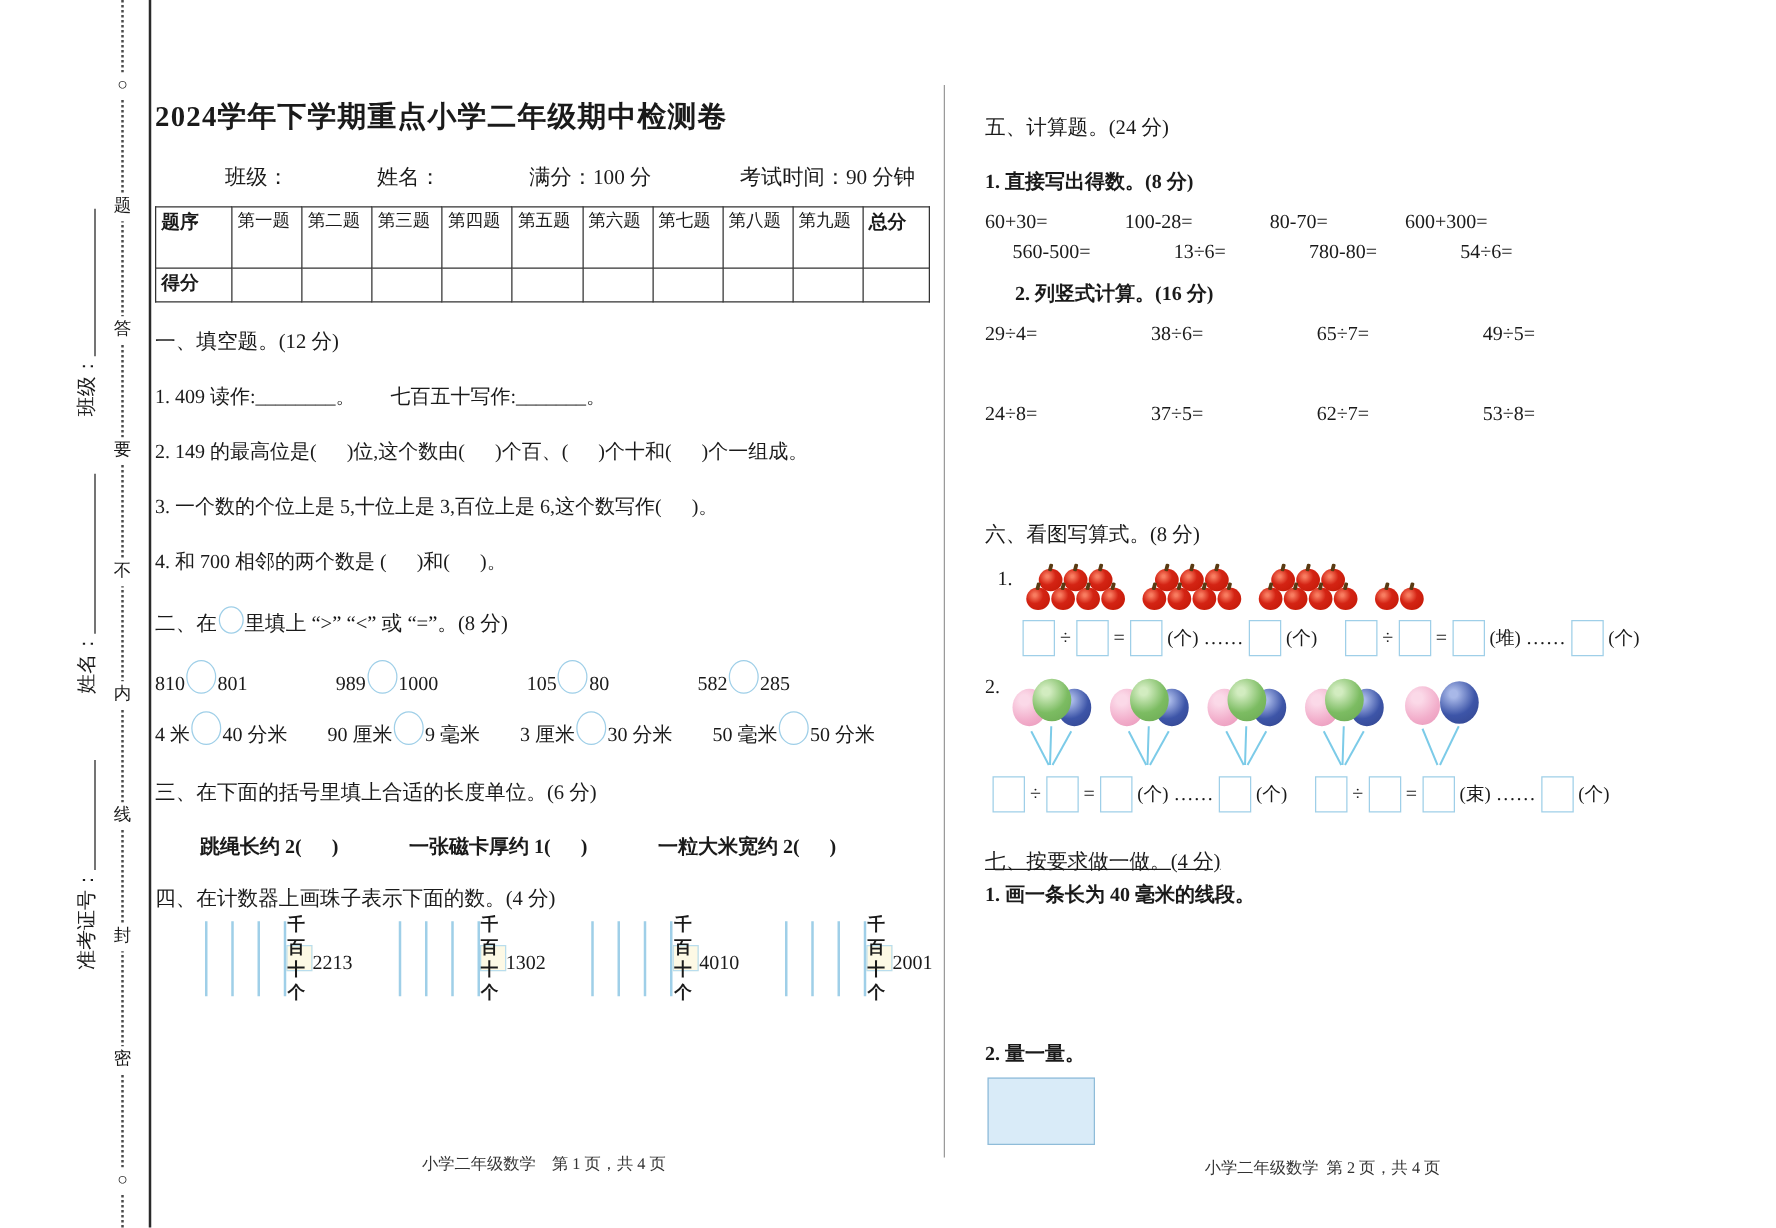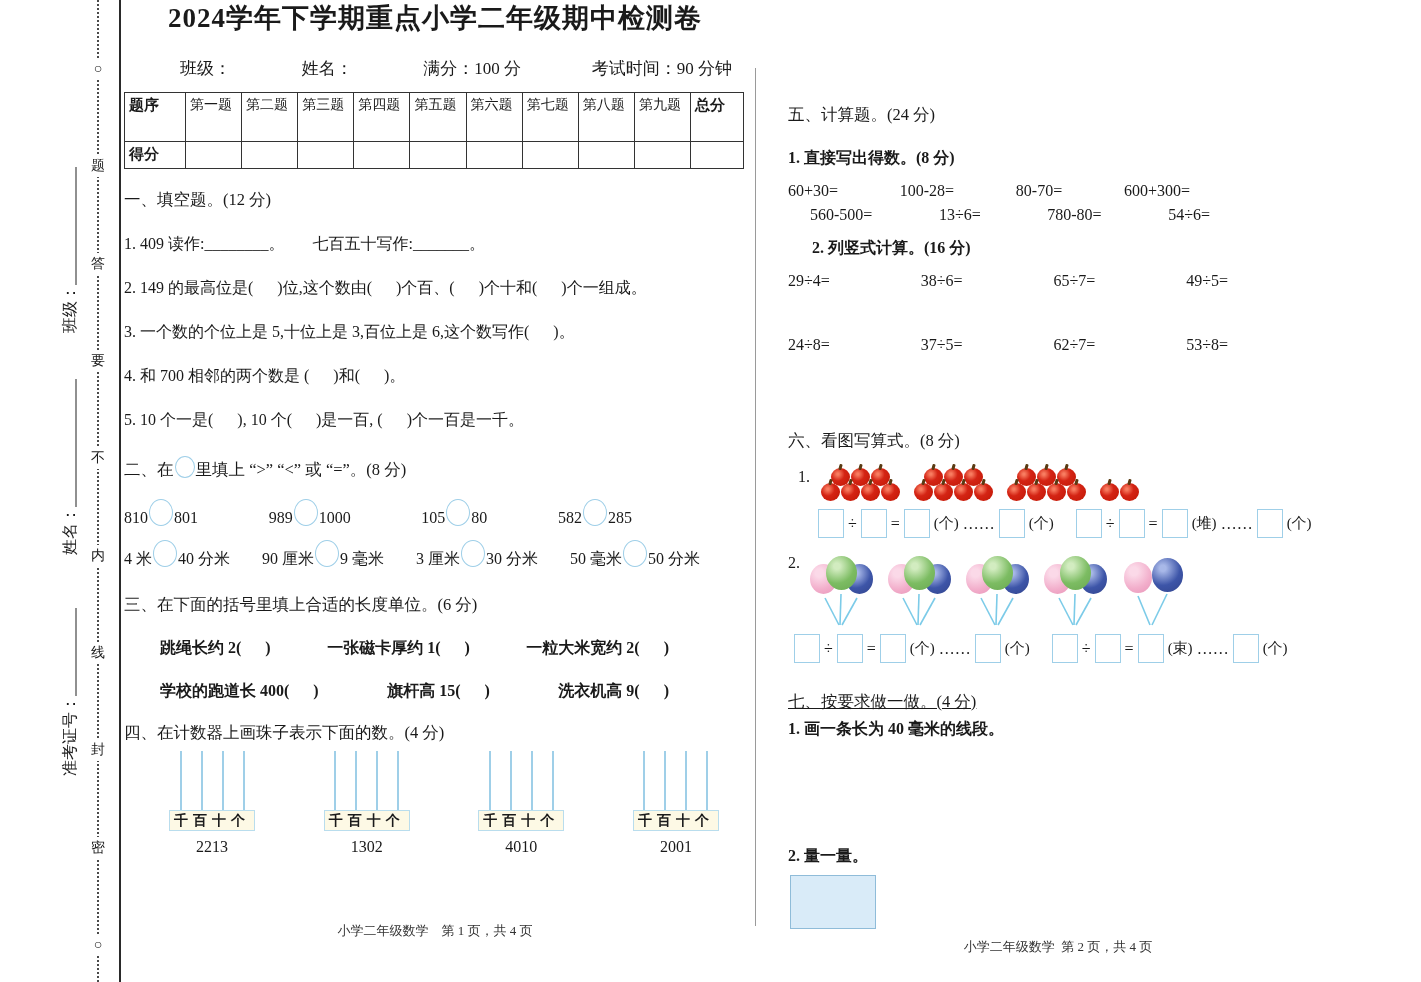--- a/index.html
+++ b/index.html
@@ -15,24 +15,24 @@
   .seal-chars{position:absolute;left:98px;top:0;height:100%;display:flex;flex-direction:column;
     justify-content:space-between;padding:58px 0 26px 0;box-sizing:border-box;transform:translateX(-50%);}
   .seal-char{background:#fff;padding:4px 1px;font-size:14px;line-height:1;text-align:center;}
   .margin-label{position:absolute;left:70px;white-space:nowrap;font-size:16px;transform:translate(-50%,-50%) rotate(-90deg);}
   .margin-label .u-line{display:inline-block;border-bottom:1.2px solid #222;height:1px;vertical-align:-2px;}
   .lbl-1{top:250px;} .lbl-2{top:467px;} .lbl-3{top:692px;}
   .w120{width:118px;} .w130{width:128px;} .w90{width:88px;}
 
   
   .page-left{position:absolute;left:124px;top:0;width:622px;}
-  .page-right{position:absolute;left:788px;top:16px;width:540px;}
+  .page-right{position:absolute;left:788px;top:3px;width:540px;}
   .divider{position:absolute;left:755px;top:68px;height:858px;width:1px;background:var(--divider-gray,#9a9a9a);}
 
-  .title{text-align:center;font-size:27px;font-weight:bold;letter-spacing:1px;}
+  .title{margin-top:78px;text-align:left;font-size:23px;font-weight:bold;letter-spacing:1px;}
   .info-row{margin-top:21px;display:flex;justify-content:space-between;padding:0 14px 0 56px;font-size:17px;}
 
   .score-table{margin-top:12px;border-collapse:collapse;table-layout:fixed;width:620px;font-size:14px;}
   .score-table td{border:1.4px solid #333;padding:2px 4px;vertical-align:top;word-break:break-all;line-height:1.4;}
   .score-table .corner{width:52px;font-weight:bold;font-size:15px;margin-left:17px;}
   .score-table .total{width:44px;font-weight:bold;font-size:15px;}
   .score-table tr.hdr td{height:44px;}
   .score-table tr.score td{height:22px;}
 
   .sec-head{font-size:16.5px;margin-top:20px;}
@@ -47,21 +47,21 @@
   .cmp-row.row1{margin-top:24px;width:508px;}
   .cmp-row.row2{margin-top:14px;width:576px;}
   .cmp-item{white-space:pre;}
 
   
   .unit-row{display:flex;justify-content:space-between;width:545px;font-size:16px;font-weight:bold;margin-top:22px;}
   .unit-row .cell{white-space:pre;padding-left:36px;}
 
   
   .counters{margin-top:7px;margin-left:40px;width:560px;display:flex;justify-content:space-between;}
-  .counter{display:flex;flex-direction:column;align-items:center;width:96px;}
+  .counter{display:flex;flex-direction:row;align-items:center;width:96px;}
   .rods{display:flex;gap:19px;height:60px;}
   .rod{width:2px;background:var(--accent-blue,#a4d2e6);}
   .counter-base{width:86px;height:21px;margin-top:-1px;background:var(--counter-base-bg,#fdf9e5);
     border:1px solid var(--counter-base-border,#b9dded);display:flex;align-items:center;justify-content:center;
     font-weight:bold;font-size:14px;letter-spacing:5px;box-sizing:border-box;}
   .counter-num{margin-top:7px;font-size:16px;}
 
   .footer{position:absolute;top:922px;font-size:13px;color:#333;white-space:pre;}
   .footer-left{left:0;width:622px;text-align:center;}
   .footer-right{left:0;width:540px;text-align:center;}
@@ -181,21 +181,20 @@
             <td></td>
       </tr>
     </tbody>
       </table>
 
     <div class="sec-head">一、填空题。(12 分)</div>
     <div class="q-line">1. 409 读作:________。       七百五十写作:_______。</div>
     <div class="q-line">2. 149 的最高位是(      )位,这个数由(      )个百、(      )个十和(      )个一组成。</div>
     <div class="q-line">3. 一个数的个位上是 5,十位上是 3,百位上是 6,这个数写作(      )。</div>
     <div class="q-line">4. 和 700 相邻的两个数是 (      )和(      )。</div>
-    <div class="q-line">5. 10 个一是(      ), 10 个(      )是一百, (      )个一百是一千。</div>
 
     <div class="sec-head s2head">
       <span>二、在</span><span class="cmp-circle small"></span><span>里填上 “&gt;” “&lt;” 或 “=”。(8 分)</span>
     </div>
     <div class="cmp-row row1">
         <span class="cmp-item"><span>810</span><span class="cmp-circle"></span><span>801</span></span>
         <span class="cmp-item"><span>989</span><span class="cmp-circle"></span><span>1000</span></span>
         <span class="cmp-item"><span>105</span><span class="cmp-circle"></span><span>80</span></span>
         <span class="cmp-item"><span>582</span><span class="cmp-circle"></span><span>285</span></span>
       </div>
@@ -204,25 +203,20 @@
         <span class="cmp-item"><span>90 厘米</span><span class="cmp-circle"></span><span>9 毫米</span></span>
         <span class="cmp-item"><span>3 厘米</span><span class="cmp-circle"></span><span>30 分米</span></span>
         <span class="cmp-item"><span>50 毫米</span><span class="cmp-circle"></span><span>50 分米</span></span>
       </div>
 
     <div class="sec-head">三、在下面的括号里填上合适的长度单位。(6 分)</div>
     <div class="unit-row">
         <span class="cell">跳绳长约 2(      )</span>
         <span class="cell">一张磁卡厚约 1(      )</span>
         <span class="cell">一粒大米宽约 2(      )</span>
-      </div>
-    <div class="unit-row">
-        <span class="cell">学校的跑道长 400(      )</span>
-        <span class="cell">旗杆高 15(      )</span>
-        <span class="cell">洗衣机高 9(      )</span>
       </div>
 
     <div class="sec-head">四、在计数器上画珠子表示下面的数。(4 分)</div>
     <div class="counters">
         <div class="counter">
           <div class="rods">
             <span class="rod"></span>
             <span class="rod"></span>
             <span class="rod"></span>
             <span class="rod"></span>

